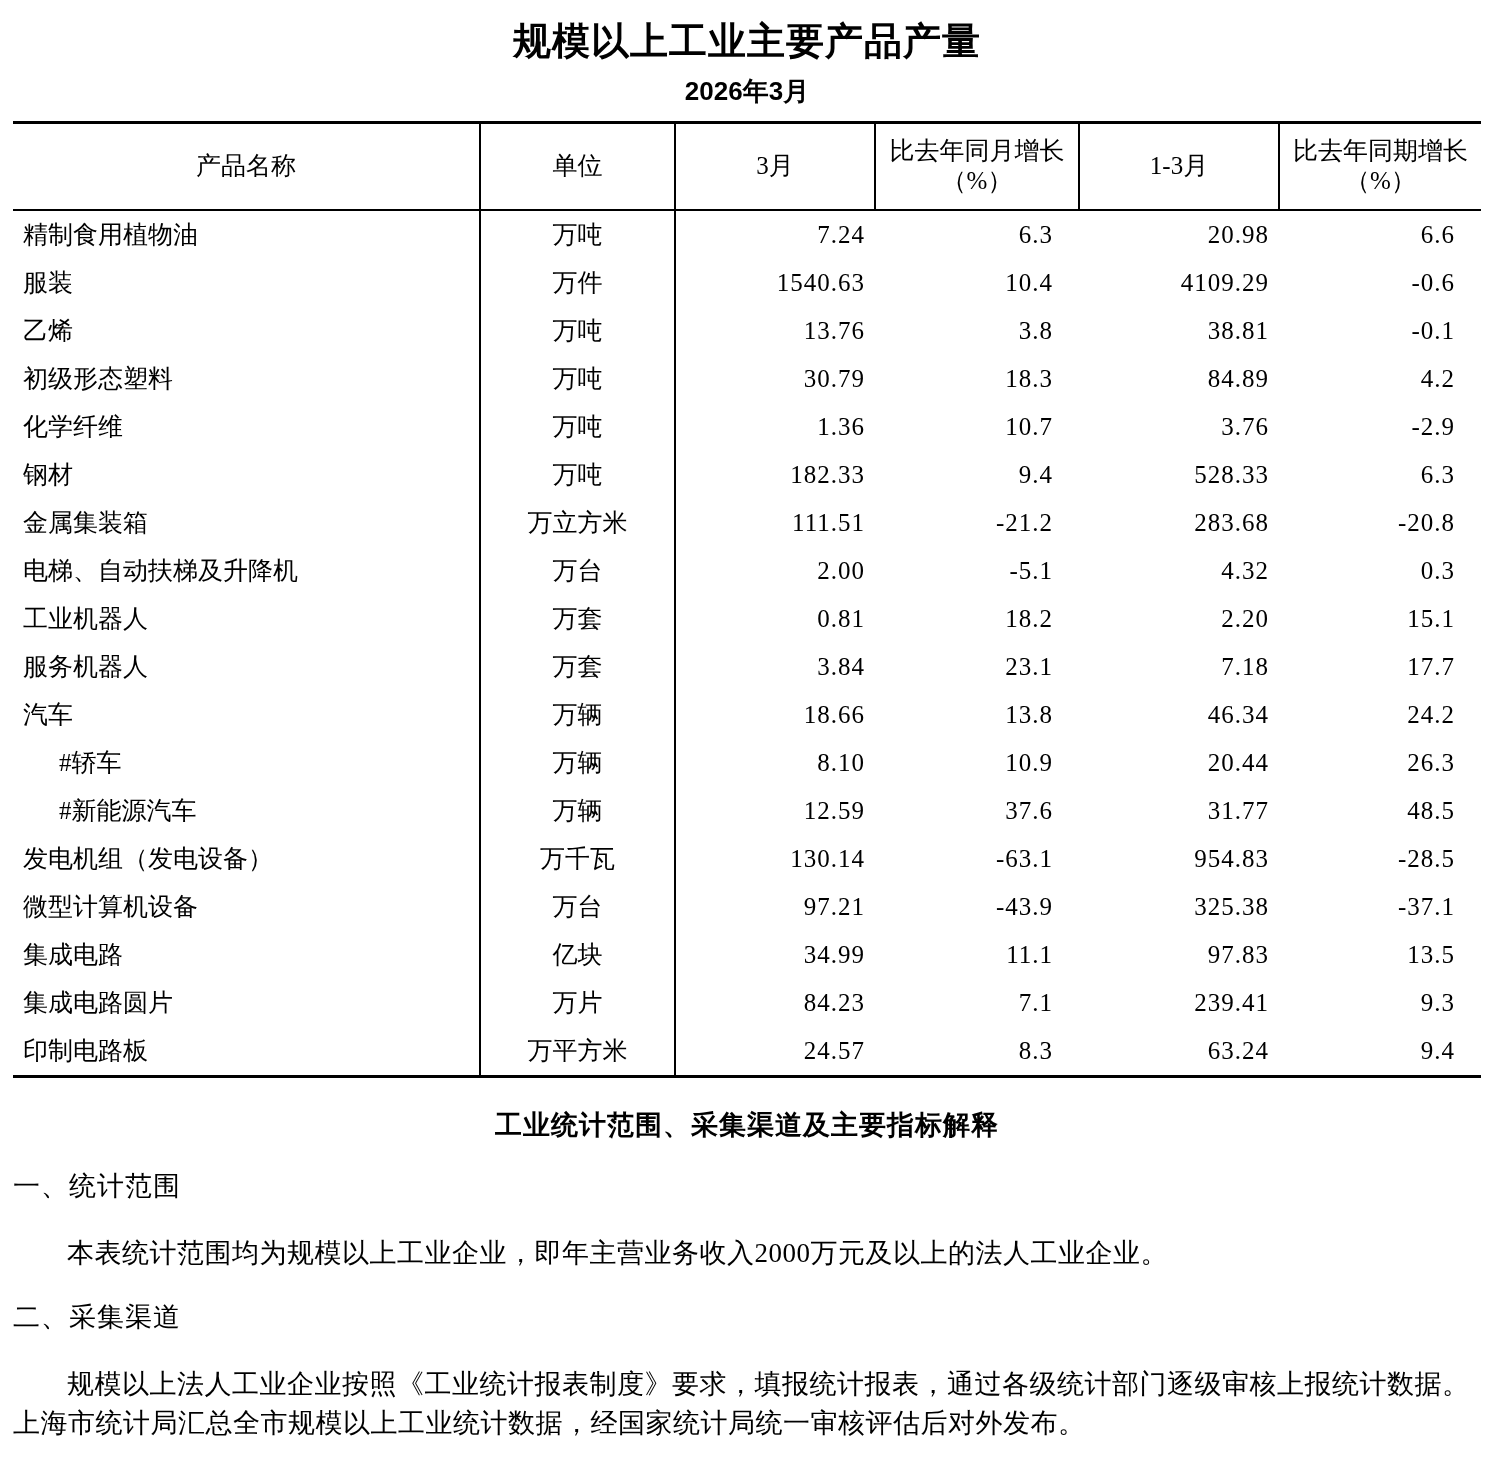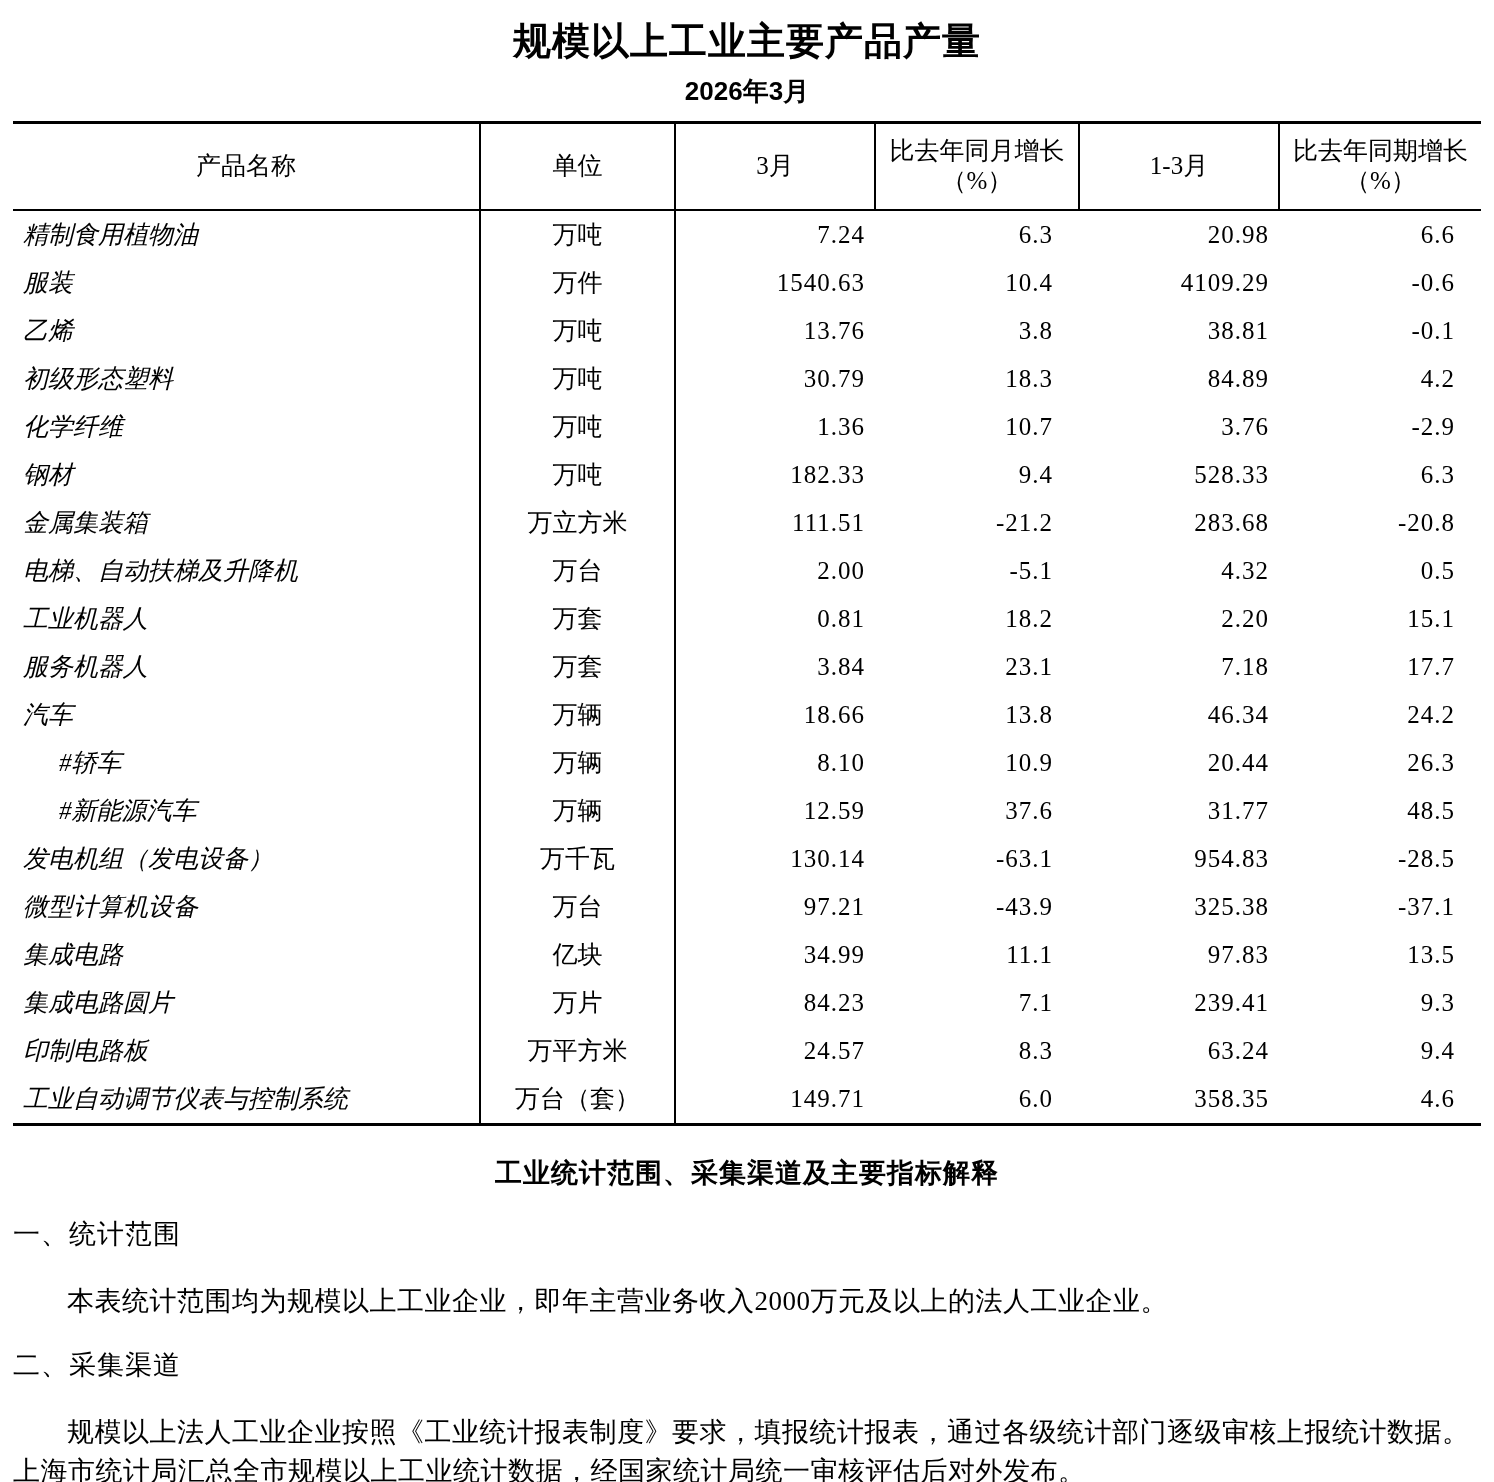--- a/index.html
+++ b/index.html
@@ -77,21 +77,20 @@
     vertical-align: middle;
     border: none;
   }
   table.prod tbody tr:last-child td {
     border-bottom: 3px solid #000;
   }
   td.c-name {
     text-align: left;
     padding-left: 10px;
     white-space: nowrap;
-    font-style: italic;
   }
   td.c-name.indent { padding-left: 46px; }
   td.c-unit {
     text-align: center;
     border-left: 2px solid #000 !important;
     border-right: 2px solid #000 !important;
   }
   td.c-num {
     text-align: right;
     font-family: "Liberation Serif", "DejaVu Serif", serif;
@@ -219,21 +218,21 @@
             <td class="c-num pad-wide">-21.2</td>
             <td class="c-num">283.68</td>
             <td class="c-num pad-wide">-20.8</td>
           </tr>
           <tr>
             <td class="c-name">电梯、自动扶梯及升降机</td>
             <td class="c-unit">万台</td>
             <td class="c-num">2.00</td>
             <td class="c-num pad-wide">-5.1</td>
             <td class="c-num">4.32</td>
-            <td class="c-num pad-wide">0.5</td>
+            <td class="c-num pad-wide">0.3</td>
           </tr>
           <tr>
             <td class="c-name">工业机器人</td>
             <td class="c-unit">万套</td>
             <td class="c-num">0.81</td>
             <td class="c-num pad-wide">18.2</td>
             <td class="c-num">2.20</td>
             <td class="c-num pad-wide">15.1</td>
           </tr>
           <tr>
@@ -300,28 +299,20 @@
             <td class="c-num">239.41</td>
             <td class="c-num pad-wide">9.3</td>
           </tr>
           <tr>
             <td class="c-name">印制电路板</td>
             <td class="c-unit">万平方米</td>
             <td class="c-num">24.57</td>
             <td class="c-num pad-wide">8.3</td>
             <td class="c-num">63.24</td>
             <td class="c-num pad-wide">9.4</td>
-          </tr>
-          <tr>
-            <td class="c-name">工业自动调节仪表与控制系统</td>
-            <td class="c-unit">万台（套）</td>
-            <td class="c-num">149.71</td>
-            <td class="c-num pad-wide">6.0</td>
-            <td class="c-num">358.35</td>
-            <td class="c-num pad-wide">4.6</td>
           </tr>
         </tbody>
     </table>
   </div>
 
   <div class="notes">
     <div class="notes-title">工业统计范围、采集渠道及主要指标解释</div>
     <div class="notes-h">一、统计范围</div>
     <div class="notes-p">本表统计范围均为规模以上工业企业，即年主营业务收入2000万元及以上的法人工业企业。</div>
     <div class="notes-h">二、采集渠道</div>

